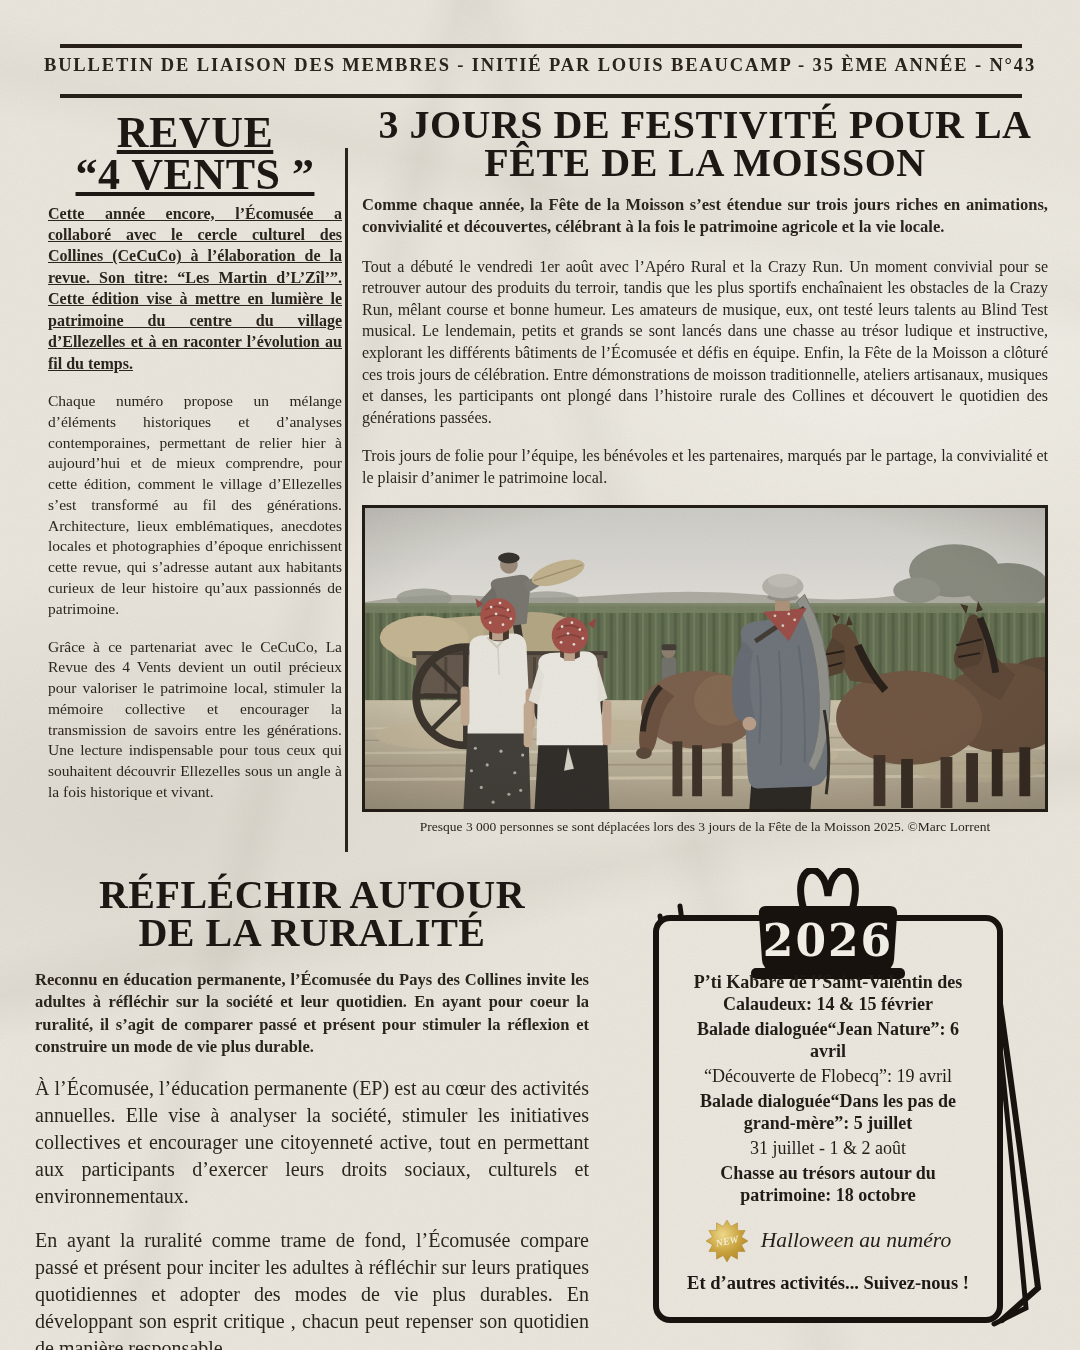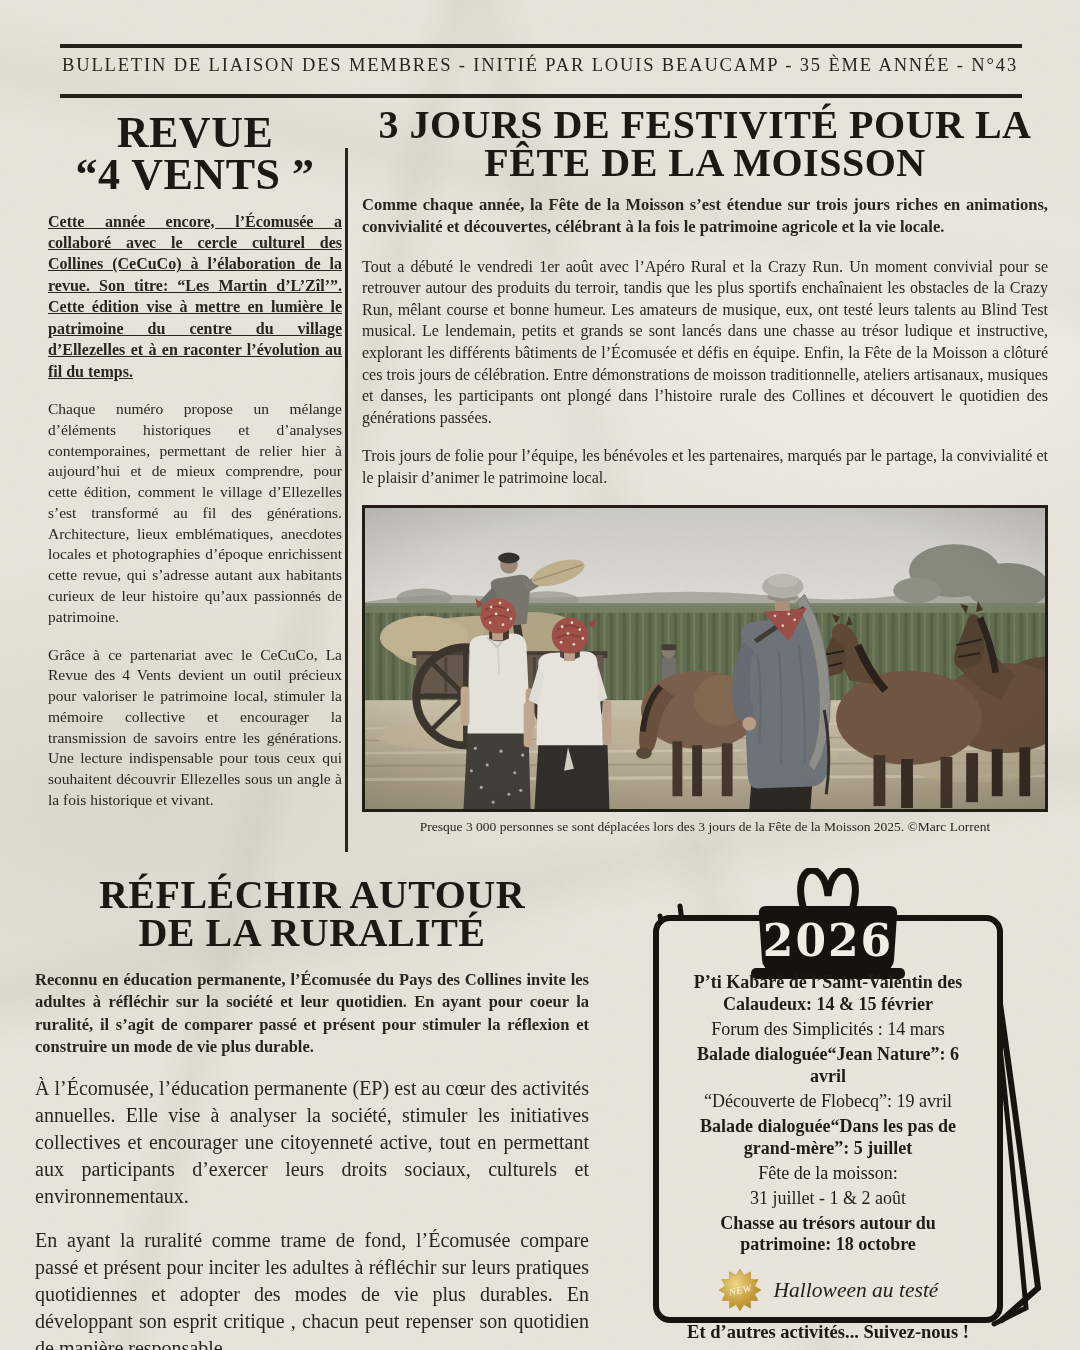--- a/index.html
+++ b/index.html
@@ -12,26 +12,26 @@
       linear-gradient(76deg, transparent 55%, rgba(105,95,80,.05) 58%, transparent 61%),
       linear-gradient(168deg, transparent 60%, rgba(120,110,92,.07) 63%, transparent 66%),
       linear-gradient(12deg, transparent 78%, rgba(120,110,92,.06) 81%, transparent 85%),
       #ebe7de;
     font-family:"Liberation Serif", serif;color:#28221b;
   }
   .grain{position:absolute;inset:0;z-index:40;pointer-events:none;mix-blend-mode:multiply;opacity:.18;}
   .rule{position:absolute;left:60px;right:58px;height:3.5px;background:#262019;z-index:10;}
   .masthead{
     position:absolute;left:0;right:0;top:55px;text-align:center;z-index:10;
-    font-weight:400;font-size:18.5px;letter-spacing:.1em;white-space:nowrap;color:#2a241d;
+    font-weight:700;font-size:18.5px;letter-spacing:.1em;white-space:nowrap;color:#2a241d;
   }
   h1,h2{margin:0;font-weight:700;color:#1d1813;text-align:center;line-height:.95;letter-spacing:.5px;}
   .col{position:absolute;z-index:10;}
   .col-left{left:48px;top:112px;width:294px;}
-  .col-left h1{font-size:44px;margin-bottom:15px;}
+  .col-left h1{font-size:44px;margin-bottom:7px;text-decoration:underline;}
   .col-right{left:362px;top:106px;width:686px;}
   .col-right h1{font-size:40px;margin-bottom:12px;white-space:nowrap;}
   .col-bl{left:35px;top:876px;width:554px;}
   .col-bl h2{font-size:40px;margin-bottom:17px;}
   .col p{margin:0 0 17px;text-align:justify;font-size:15.5px;line-height:1.34;color:#2b251e;}
   .col-right p{font-size:16px;line-height:1.35;}
   .col-bl p{font-size:20px;line-height:1.35;}
   p.lead{font-weight:700;}
   .col-left p.lead{font-size:16px;text-decoration:underline;}
   .col-right p.lead{font-size:16.5px;}
@@ -307,41 +307,39 @@
         <path d="M-24 -8 C-38 -54 -4 -62 0 -22 C4 -62 38 -54 24 -8" stroke="#17120d" stroke-width="7" fill="none" stroke-linecap="round"></path>
         <path d="M-62 -12 Q-70 -12 -69 -3 L-66 42 Q-65 52 -56 52 L56 52 Q65 52 66 42 L69 -3 Q70 -12 62 -12 Z" fill="#17120d"></path>
         <rect x="-77" y="50" width="154" height="11" rx="5" fill="#17120d"></rect>
         <text x="0" y="38" text-anchor="middle" font-family="DejaVu Serif, serif" font-weight="bold" font-size="44" letter-spacing="2" fill="#f4f1e9">2026</text>
       </g>
     </svg>
     <div class="cal-body">
       <div class="events">
 
       <div class="ev bold">P’ti Kabarë dë l’Saint-Valentin des Calaudeux: 14 &amp; 15 février</div>
-          <div class="ev">Forum des Simplicités : 14 mars</div>
           <div class="ev bold">Balade dialoguée“Jean Nature”: 6 avril</div>
           <div class="ev">“Découverte de Flobecq”: 19 avril</div>
           <div class="ev bold">Balade dialoguée“Dans les pas de grand-mère”: 5 juillet</div>
-          <div class="ev">Fête de la moisson:</div>
           <div class="ev">31 juillet - 1 &amp; 2 août</div>
           <div class="ev bold">Chasse au trésors autour du patrimoine: 18 octobre</div>
         </div>
       <div class="cal-highlight">
         <svg width="44" height="44" viewBox="-22 -22 44 44">
           <defs>
               <radialGradient id="goldG" cx="40%" cy="35%" r="80%">
             <stop offset="0" stop-color="#f2dc8c"></stop>
                 <stop offset=".55" stop-color="#caa23c"></stop>
                 <stop offset="1" stop-color="#a87e22"></stop>
           </radialGradient>
             </defs>
           <polygon points="21,0 14.5,3.9 18.2,10.5 10.6,10.6 10.5,18.2 3.9,14.5 0,21 -3.9,14.5 -10.5,18.2 -10.6,10.6 -18.2,10.5 -14.5,3.9 -21,0 -14.5,-3.9 -18.2,-10.5 -10.6,-10.6 -10.5,-18.2 -3.9,-14.5 0,-21 3.9,-14.5 10.5,-18.2 10.6,-10.6 18.2,-10.5 14.5,-3.9" fill="url(#goldG)" stroke="#b28a28" stroke-width="0.5"></polygon>
           <text x="0" y="3.5" text-anchor="middle" transform="rotate(-12)" font-family="Liberation Serif, serif" font-style="italic" font-weight="bold" font-size="10" fill="#f8efd0">NEW</text>
         </svg>
-        <span class="hl-text">Halloween au testé</span>
+        <span class="hl-text">Halloween au numéro</span>
       </div>
       <div class="cal-footer">Et d’autres activités... Suivez-nous !</div>
     </div>
   </div>
 
   <svg class="grain" width="1080" height="1350">
     <filter id="grainF">
         <feTurbulence type="fractalNoise" baseFrequency="0.9" numOctaves="2" stitchTiles="stitch"></feTurbulence>
       <feColorMatrix type="matrix" values="0 0 0 0 0.35  0 0 0 0 0.33  0 0 0 0 0.30  0 0 0 0.5 0"></feColorMatrix>
       </filter>

